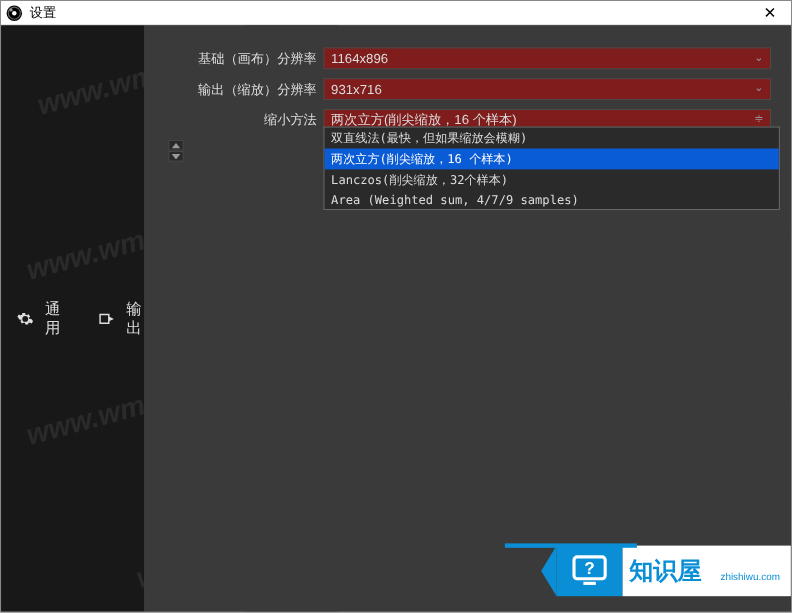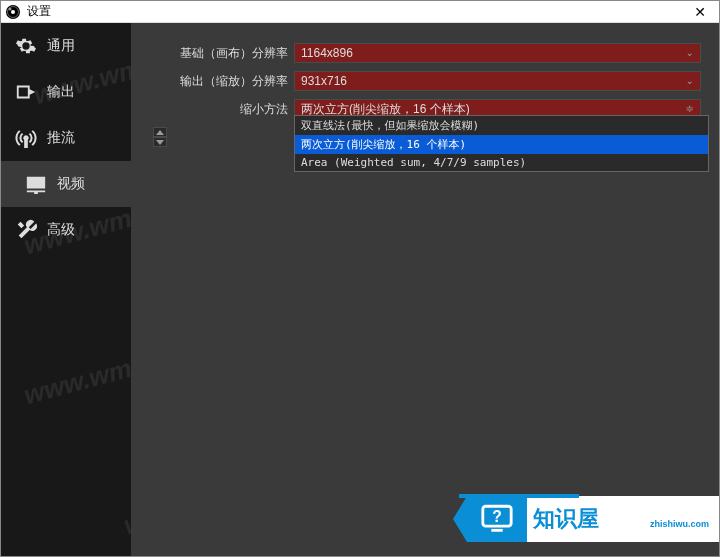--- a/index.html
+++ b/index.html
@@ -1,45 +1,45 @@
 <!DOCTYPE html>
 <html><head>
 <meta charset="utf-8">
 <style>
   * { box-sizing: border-box; margin: 0; padding: 0; }
   body { font-family: Arial, sans-serif; font-size: 12px; width: 720px; height: 557px; overflow: hidden; background: #fff; }
   .window { width: 720px; height: 557px; display: flex; flex-direction: column; border: 1px solid #888; }
-  .titlebar { height: 22px; background: #fff; display: flex; align-items: center; padding: 0 4px; border-bottom: 1px solid #ddd; }
+  .titlebar { height: 22px; background: #fff; display: flex; align-items: center; padding: 0 4px; border-bottom: 1px solid #ddd; font-family: Liberation Serif, serif; }
   .titlebar-icon { width: 16px; height: 16px; margin-right: 6px; }
   .titlebar-title { flex: 1; color: #000; font-size: 12px; }
   .titlebar-close { width: 30px; text-align: center; color: #000; font-size: 14px; cursor: pointer; }
   .body-area { flex: 1; display: flex; background: #2b2b2b; position: relative; overflow: hidden; }
-  .sidebar { width: 130px; background: #181818; display: flex; flex-direction: column; }
+  .sidebar { width: 130px; background: #181818; display: flex; flex-direction: row; }
   .sidebar-item { display: flex; align-items: center; gap: 10px; padding: 12px 14px; color: #ddd; font-size: 14px; cursor: pointer; }
   .sidebar-item.selected { background: #3a3a3a; padding-left: 24px; }
   .sidebar-icon { width: 22px; height: 22px; display: flex; align-items: center; justify-content: center; }
   .sidebar-icon svg { fill: #ddd; }
   .main { flex: 1; background: #3a3a3a; padding: 20px 18px; position: relative; }
   .form-row { display: flex; align-items: center; margin-bottom: 8px; }
   .form-label { width: 145px; text-align: right; color: #ddd; font-size: 12px; padding-right: 6px; }
   .dropdown { flex: 1; background: #7f1d1d; border: 1px solid #4a4a4a; color: #ddd; height: 20px; line-height: 18px; padding: 0 6px; display: flex; align-items: center; justify-content: space-between; cursor: pointer; }
   .dropdown .arrow { font-size: 10px; color: #999; }
   .stepper { display: flex; flex-direction: column; margin-left: 4px; }
   .stepper-btn { width: 14px; height: 10px; background: #2a2a2a; border: 1px solid #4a4a4a; display: flex; align-items: center; justify-content: center; cursor: pointer; }
   .stepper-btn svg { fill: #999; }
   .dropdown-list { position: absolute; left: 163px; top: 92px; right: 10px; background: #2a2a2a; border: 1px solid #666; z-index: 5; }
   .dropdown-option { color: #ddd; font-size: 11px; padding: 2px 6px; cursor: pointer; font-family: "SimSun", monospace, Arial; }
   .dropdown-option.highlight { background: #0a5bd6; color: #fff; }
   .watermark { position: absolute; color: rgba(255,255,255,0.08); font-size: 26px; font-style: italic; font-weight: bold; transform: rotate(-15deg); pointer-events: none; user-select: none; }
   .bottom-banner { position: absolute; right: 0; bottom: 14px; height: 46px; display: flex; align-items: center; z-index: 20; }
   .banner-blue { height: 4px; width: 120px; background: #0a8fd6; position: absolute; right: 140px; top: -2px; }
   .banner-box { background: #0a8fd6; height: 46px; width: 60px; display: flex; align-items: center; justify-content: center; }
   .banner-tail { width: 0; height: 0; border-top: 23px solid transparent; border-bottom: 23px solid transparent; border-right: 14px solid #0a8fd6; }
-  .banner-text { background: #fff; height: 46px; display: flex; align-items: center; padding: 0 10px 0 6px; color: #0a8fd6; font-size: 22px; font-weight: bold; gap: 46px; }
-  .banner-sub { font-size: 9px; color: #0a8fd6; font-weight: bold; margin-left: 5px; margin-top: 10px; }
+  .banner-text { background: #fff; height: 46px; display: flex; align-items: center; padding: 0 10px 0 6px; color: #0a8fd6; font-size: 22px; font-weight: bold; }
+  .banner-sub { font-size: 9px; color: #0a8fd6; font-weight: normal; margin-left: 17px; margin-top: 10px; }
 </style>
 </head>
 <body>
 
 <div class="window">
 
   <div class="titlebar">
     <span class="titlebar-icon">
       <svg viewBox="0 0 32 32">
           <circle cx="16" cy="16" r="14" fill="#000"></circle>
@@ -146,20 +146,21 @@
               <svg width="8" height="5" viewBox="0 0 8 5">
                 <path d="M0 0l4 5 4-5z"></path>
               </svg>
             </div>
         </div>
       </div>
 
       <div class="dropdown-list">
         <div class="dropdown-option">双直线法(最快，但如果缩放会模糊)</div>
         <div class="dropdown-option highlight">两次立方(削尖缩放，16 个样本)</div>
+        <div class="dropdown-option">Lanczos(削尖缩放，32个样本)</div>
         <div class="dropdown-option">Area (Weighted sum, 4/7/9 samples)</div>
       </div>
 
     </div>
 
     <div class="bottom-banner">
       <div class="banner-blue"></div>
       <div class="banner-tail"></div>
       <div class="banner-box">
         <svg width="34" height="34" viewBox="0 0 24 24">

